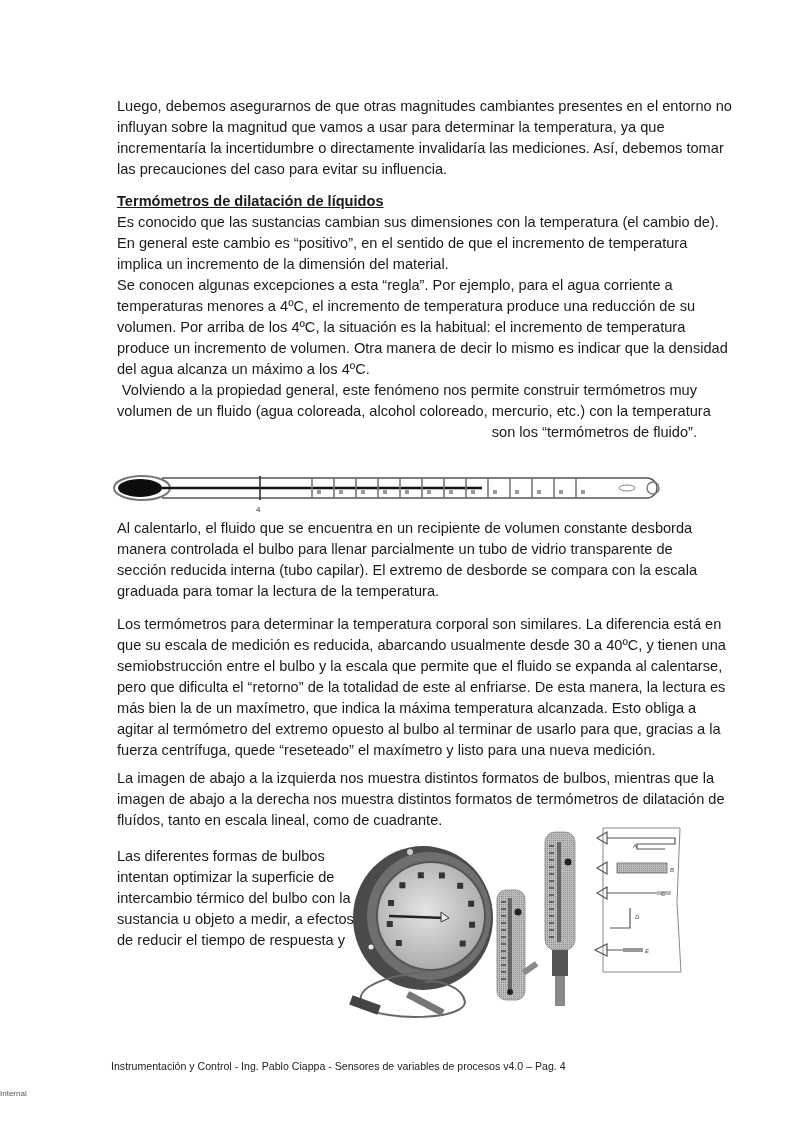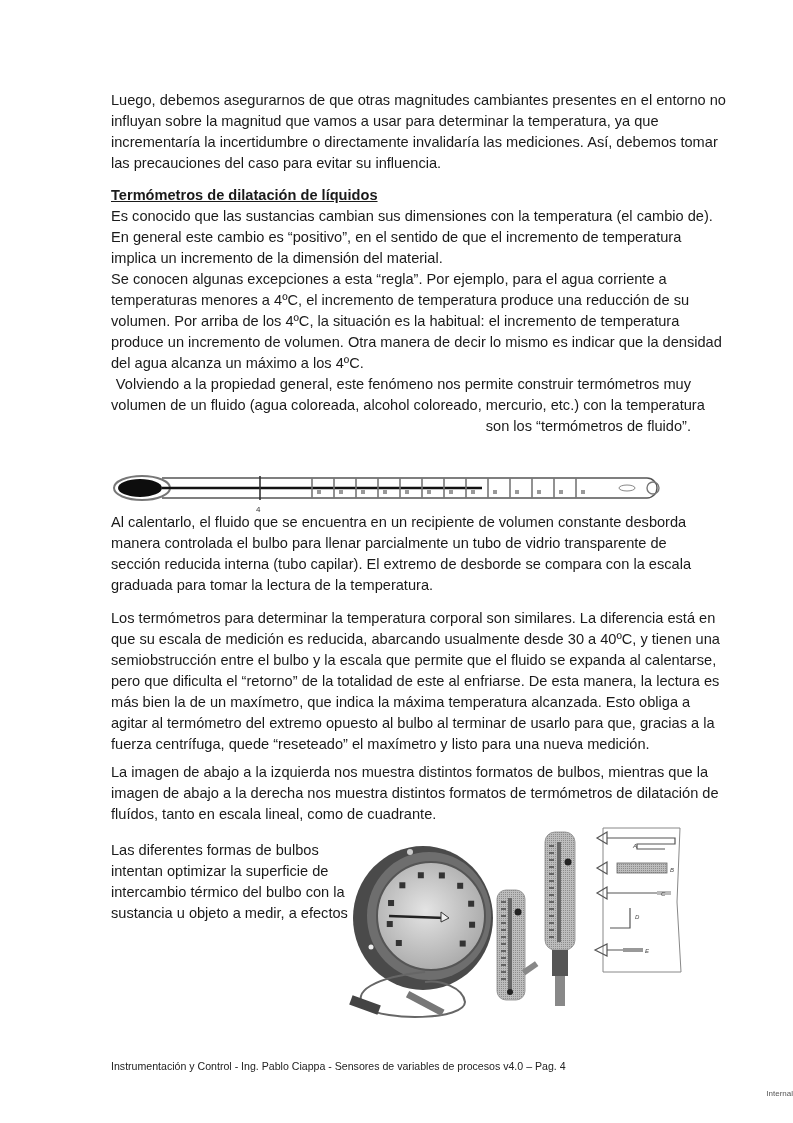--- a/index.html
+++ b/index.html
@@ -1,32 +1,32 @@
 <!DOCTYPE html>
 <html><head>
 <meta charset="utf-8">
 <style>
   html, body { margin: 0; padding: 0; background: #ffffff; }
   body { width: 793px; height: 1123px; position: relative; overflow: hidden;
          font-family: "Liberation Sans", "DejaVu Sans", sans-serif; color: #1a1a1a; }
   .page { position: absolute; left: 0; top: 0; width: 793px; height: 1123px; }
-  .p { position: absolute; left: 111px; width: 580px; font-size: 14.6px; line-height: 21px; margin: 0; }
+  .p { position: absolute; left: 111px; width: 580px; font-size: 14.6px; line-height: 21px; margin: 6px; }
   .line { display: block; white-space: nowrap; }
   .heading { font-weight: bold; text-decoration: underline; }
   #para1 { top: 90px; }
   #section1 { top: 185px; }
   #para3 { top: 374px; text-align: right; }
   #fig-thermo { position: absolute; left: 112px; top: 468px; width: 560px; height: 46px; }
   #para4 { top: 512px; }
   #para5 { top: 608px; }
   #para6 { top: 762px; }
   #para7 { top: 840px; width: 230px; }
   #fig-bulbs { position: absolute; left: 345px; top: 822px; width: 340px; height: 210px; }
   .footer { position: absolute; left: 111px; top: 1060px; font-size: 10.6px; color: #222; white-space: nowrap; }
-  .classification { position: absolute; left: 0; width: 793px; top: 1089px; text-align: right;
+  .classification { position: absolute; left: 0; width: 793px; top: 1089px; text-align: left;
                     font-size: 8px; color: #555; }
 </style>
 </head>
 <body>
 
 <div class="page">
 
   <div class="p" id="para1">
     <span class="line">Luego, debemos asegurarnos de que otras magnitudes cambiantes presentes en el entorno no</span>
     <span class="line">influyan sobre la magnitud que vamos a usar para determinar la temperatura, ya que</span>
@@ -114,20 +114,21 @@
     <span class="line">La imagen de abajo a la izquierda nos muestra distintos formatos de bulbos, mientras que la</span>
     <span class="line">imagen de abajo a la derecha nos muestra distintos formatos de termómetros de dilatación de</span>
     <span class="line">fluídos, tanto en escala lineal, como de cuadrante.</span>
   </div>
 
   <div class="p" id="para7">
     <span class="line">Las diferentes formas de bulbos</span>
     <span class="line">intentan optimizar la superficie de</span>
     <span class="line">intercambio térmico del bulbo con la</span>
     <span class="line">sustancia u objeto a medir, a efectos</span>
+    <span class="line">de reducir el tiempo de respuesta y</span>
   </div>
 
   <svg id="fig-bulbs" viewBox="0 0 340 210">
     <defs>
       <pattern id="dots" width="2" height="2" patternUnits="userSpaceOnUse">
         <rect width="2" height="2" fill="#bdbdbd"></rect>
         <rect width="1" height="1" fill="#8c8c8c"></rect>
       </pattern>
       <radialGradient id="dialFace" cx="0.45" cy="0.45" r="0.6">
         <stop offset="0" stop-color="#e4e4e4"></stop>

